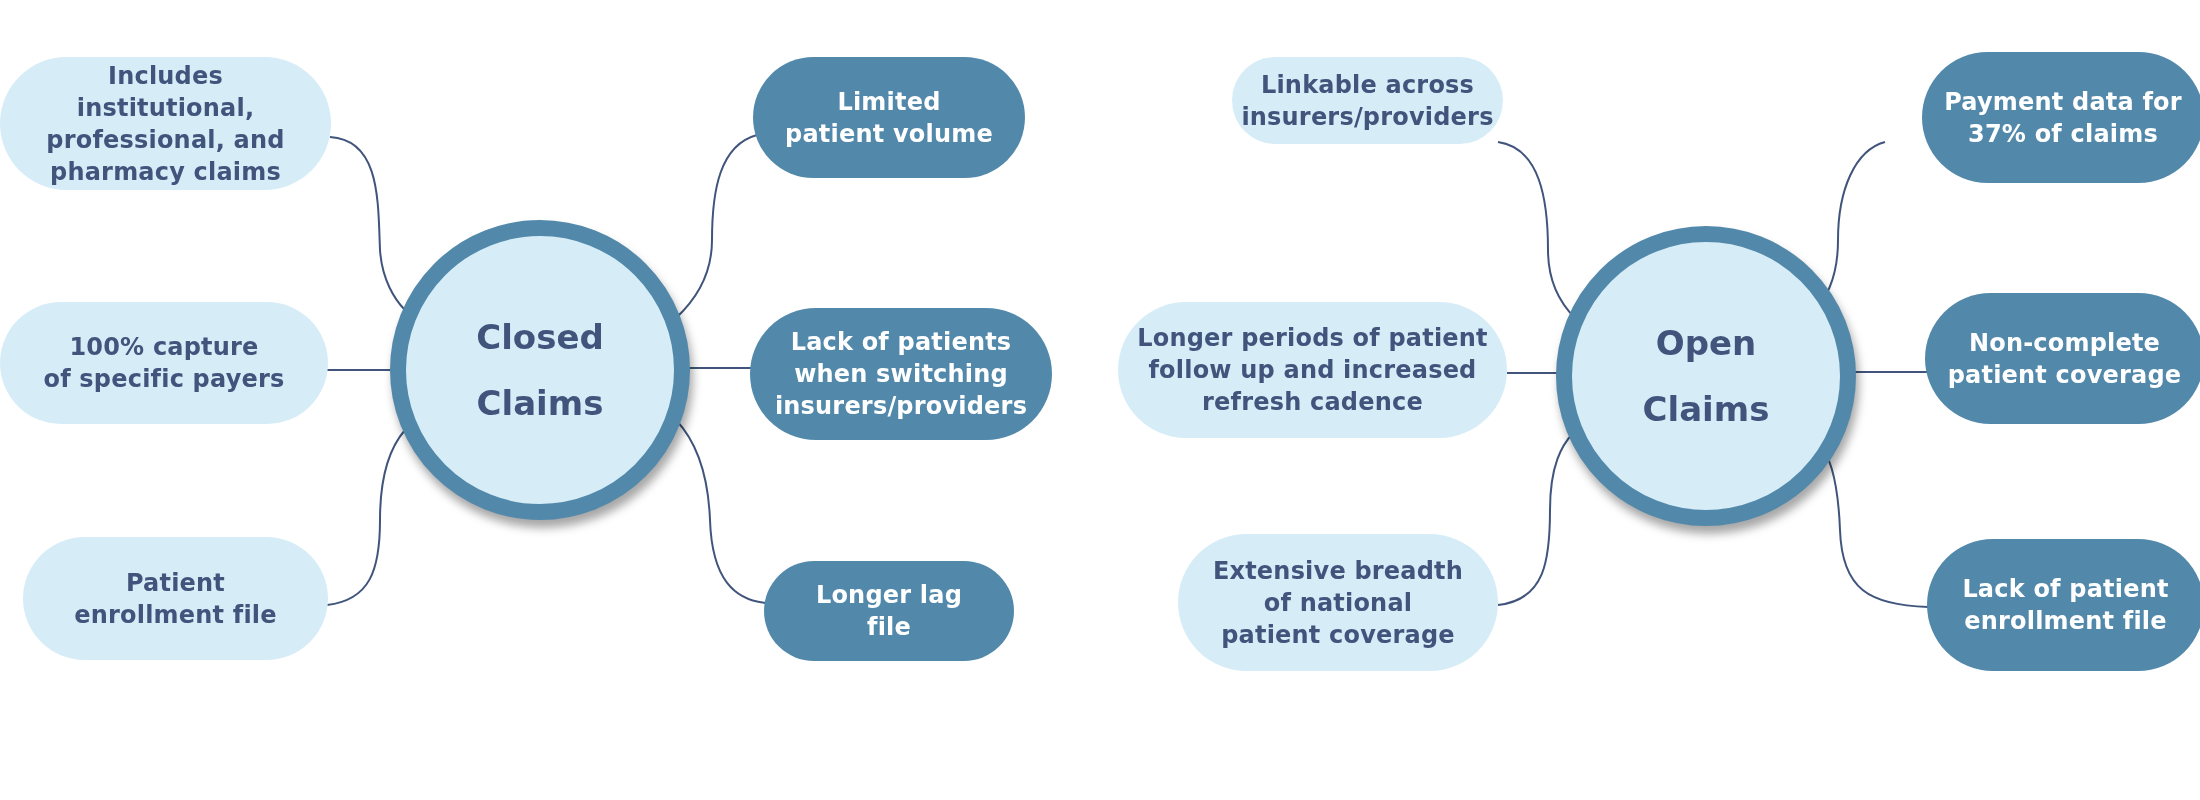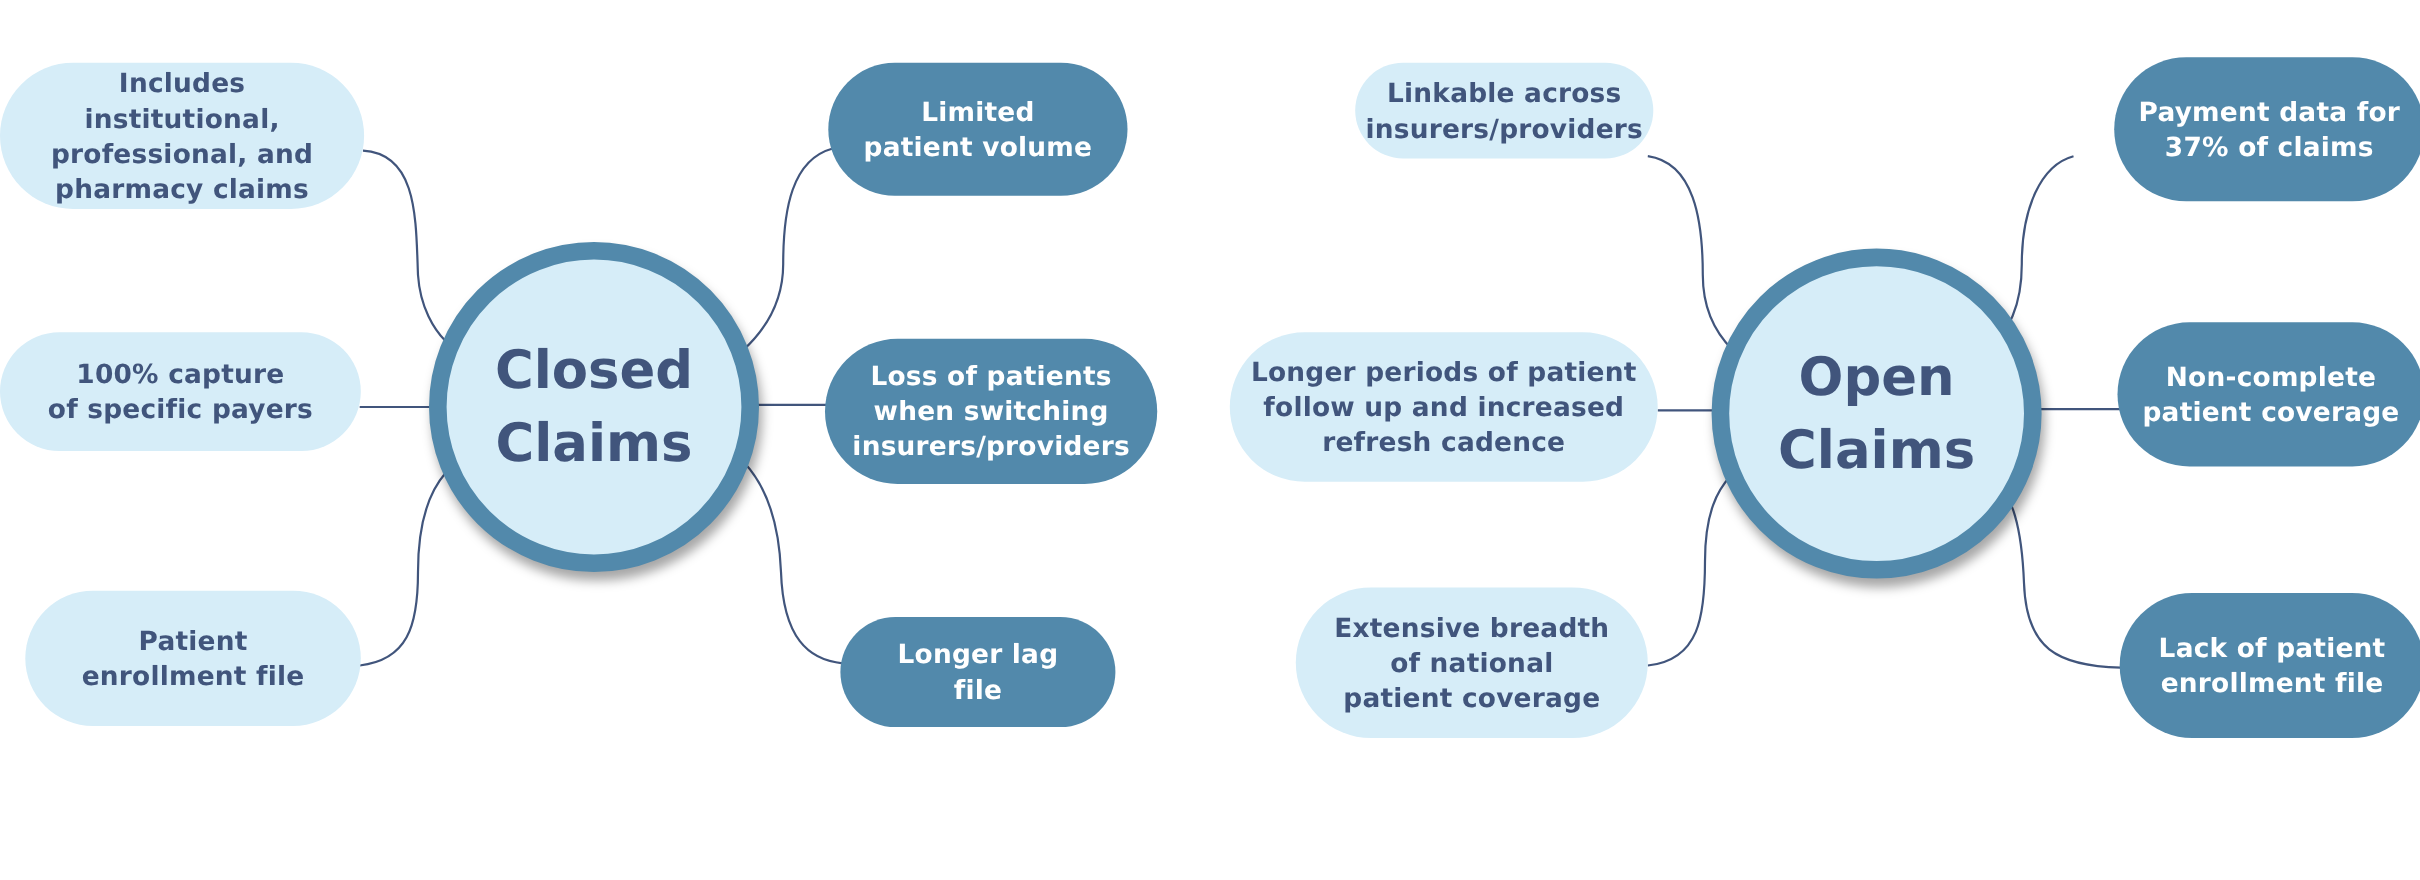--- a/index.html
+++ b/index.html
@@ -12,21 +12,21 @@
     border-radius: 999px; font-weight: bold; font-size: 24px; line-height: 32px;
     white-space: pre-line; padding: 0 18px; letter-spacing: 0.2px;
   }
   .pill.light { background: #d6edf8; color: #41557c; }
   .pill.dark  { background: #5289ab; color: #ffffff; text-align: center; }
   .hub {
     position: absolute; box-sizing: border-box; border-radius: 50%;
     background: #d6edf8; border: 16px solid #5289ab;
     box-shadow: 3px 8px 10px rgba(0,0,0,0.35);
     display: flex; align-items: center; justify-content: center; text-align: center;
-    color: #41557c; font-weight: bold; font-size: 48px; line-height: 66px; white-space: pre-line;
+    color: #41557c; font-weight: bold; font-size: 34px; line-height: 66px; white-space: pre-line;
   }
 </style>
 </head>
 <body>
 
 <svg id="connectors" xmlns="http://www.w3.org/2000/svg">
 
   <path d="M330 137 C 380 140, 378 200, 380 250 C 382 280, 395 300, 405 310" fill="none" stroke="#41557c" stroke-width="2"></path>
   <path d="M327 370 L 392 370" fill="none" stroke="#41557c" stroke-width="2"></path>
   <path d="M327 605 C 370 600, 380 570, 380 520 C 380 470, 392 445, 405 430" fill="none" stroke="#41557c" stroke-width="2"></path>
@@ -46,35 +46,35 @@
   <div class="hub" style="left:390px; top:220px; width:300px; height:300px;">
     <span>Closed
 Claims</span>
   </div>
 
   <div class="pill light" style="left:0px; top:57px; width:331px; height:133px;">
     <span>Includes institutional,
 professional, and
 pharmacy claims</span>
   </div>
-  <div class="pill light" style="left:0px; top:302px; width:328px; height:108px;">
+  <div class="pill light" style="left:0px; top:302px; width:328px; height:122px;">
     <span>100% capture
 of specific payers</span>
   </div>
   <div class="pill light" style="left:23px; top:537px; width:305px; height:123px;">
     <span>Patient
 enrollment file</span>
   </div>
 
   <div class="pill dark" style="left:753px; top:57px; width:272px; height:121px;">
     <span>Limited
 patient volume</span>
   </div>
   <div class="pill dark" style="left:750px; top:308px; width:302px; height:132px;">
-    <span>Loss of patients
+    <span>Lack of patients
 when switching
 insurers/providers</span>
   </div>
   <div class="pill dark" style="left:764px; top:561px; width:250px; height:100px;">
     <span>Longer lag
 file</span>
   </div>
 </div>
 
 <div>

